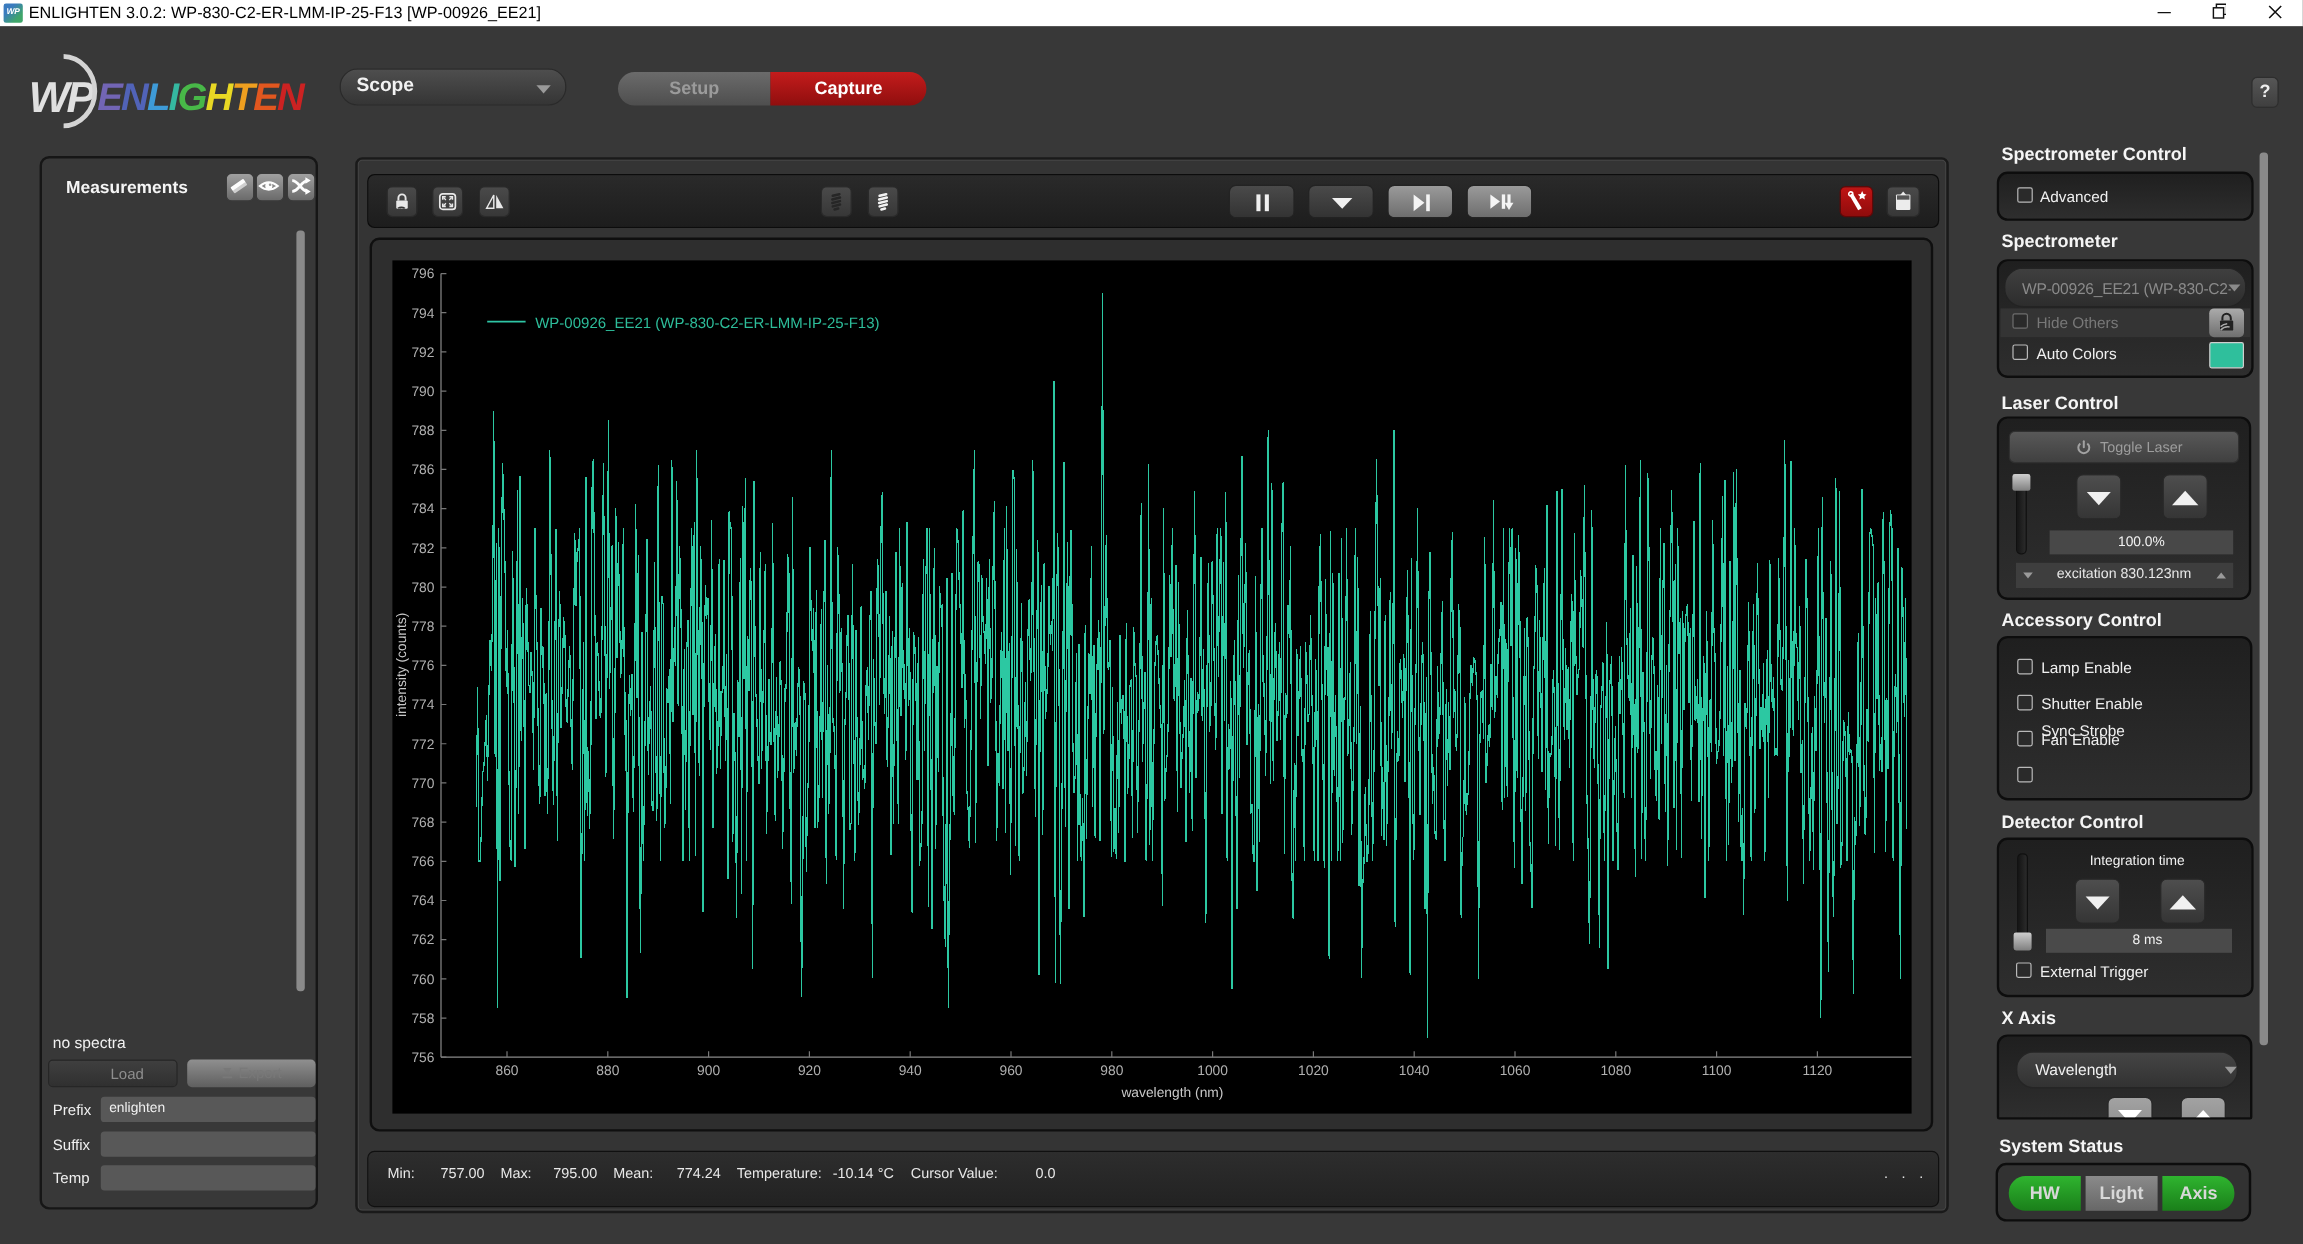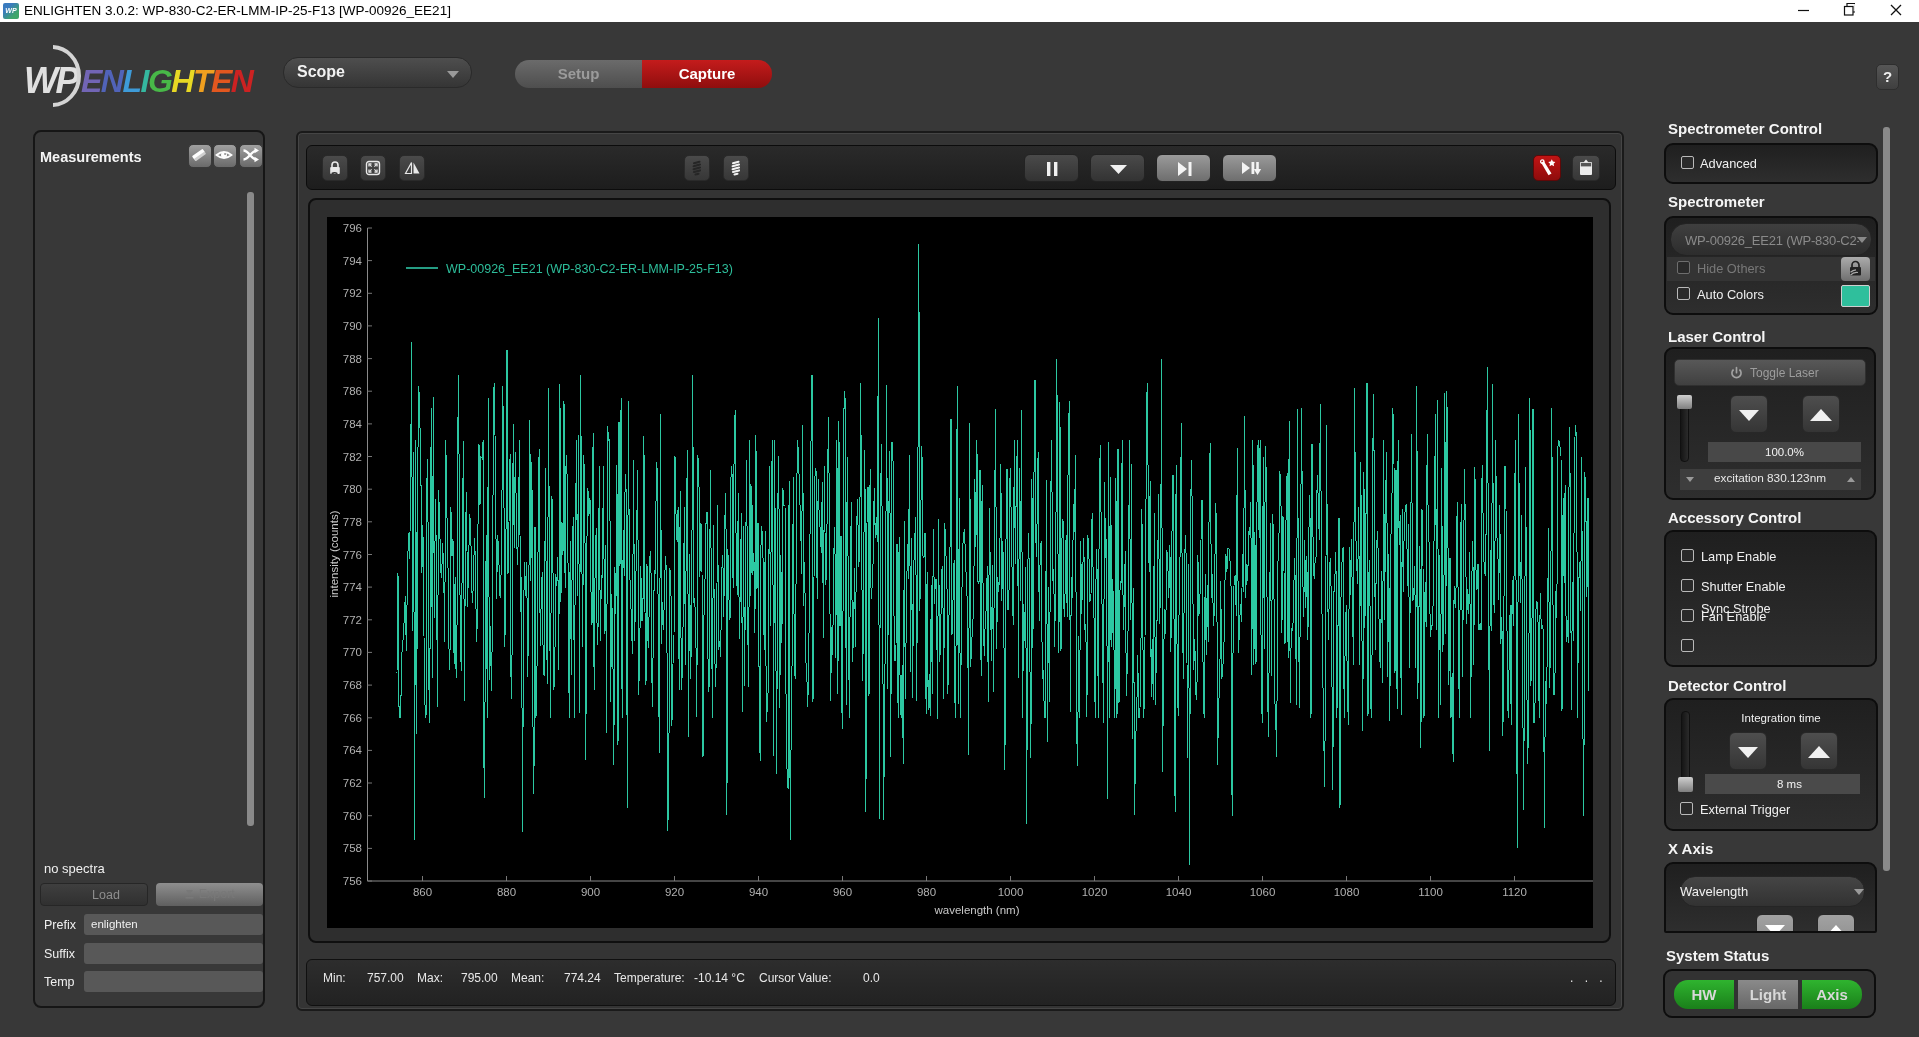--- a/index.html
+++ b/index.html
@@ -94,21 +94,21 @@
 <div id="scope">
     <div class="t">Scope</div>
     <div class="arr"></div>
   </div>
 <div id="setup">Setup</div>
 <div id="capture">Capture</div>
 <div id="help">?</div>
 
 <div class="abs" id="leftpanel" style="left:33px; top:130px; width:232px; height:878px;
   border:2px solid #161616; border-radius:8px; background:#383838;">
-  <div class="abs" style="left:5px; top:17px; font-size:14.5px; font-weight:bold; color:#f5f5f5;">Measurements</div>
+  <div class="abs" style="left:20px; top:17px; font-size:14.5px; font-weight:bold; color:#f5f5f5;">Measurements</div>
   <div class="lbtn" style="left:153px; top:12px;">
     <svg width="22" height="22" viewBox="0 0 22 22">
         <g transform="rotate(-35 11 11)">
           <rect x="4.5" y="8" width="13" height="4.2" rx="0.8" fill="#fdfdfd"></rect>
           <rect x="4.5" y="11.4" width="13" height="2.8" rx="0.8" fill="#cfcfcf"></rect>
         </g>
       </svg>
   </div>
   <div class="lbtn" style="left:178px; top:12px;">
     <svg width="22" height="22" viewBox="0 0 22 22">
@@ -416,21 +416,21 @@
 <div class="abs" style="left:1705px; top:774px; width:155px; height:20px; background:#4a4a4a;
   color:#f2f2f2; font-size:11.5px; text-align:center; line-height:20px;padding-left:14px;">8 ms</div>
 <div class="cb" style="left:1680px; top:802px;"></div>
 <div class="lbl" style="left:1700px; top:802px;">External Trigger</div>
 
 <div class="h2" style="left:1668px; top:840px;">X Axis</div>
 <div class="abs" style="left:1664px; top:862px; width:213px; height:71px; border:2px solid #0d0d0d;
   border-radius:9px 9px 2px 2px; background:linear-gradient(#1f1f1f,#2e2e2e); overflow:hidden;">
   <div class="abs" style="left:14px; top:12px; width:185px; height:31px; border-radius:15px;
     background:linear-gradient(#454545,#323232); border:1px solid #252525;"></div>
-  <div class="abs" style="left:14px; top:20px; font-size:13px; color:#f0f0f0;">Wavelength</div>
+  <div class="abs" style="left:30px; top:20px; font-size:13px; color:#f0f0f0;">Wavelength</div>
   <div class="abs" style="left:188px; top:25px; width:0; height:0; border-left:5px solid transparent;
     border-right:5px solid transparent; border-top:6px solid #9a9a9a;"></div>
   <div class="sqbtn" style="left:90px; top:50px; background:linear-gradient(#a2a2a2,#888888);">
       <div class="tri-d" style="margin-top:10px; border-top-color:#fff;"></div>
     </div>
   <div class="sqbtn" style="left:151px; top:50px; background:linear-gradient(#a2a2a2,#888888);">
       <div class="tri-u" style="margin-top:10px; border-bottom-color:#fff;"></div>
     </div>
 </div>
 

